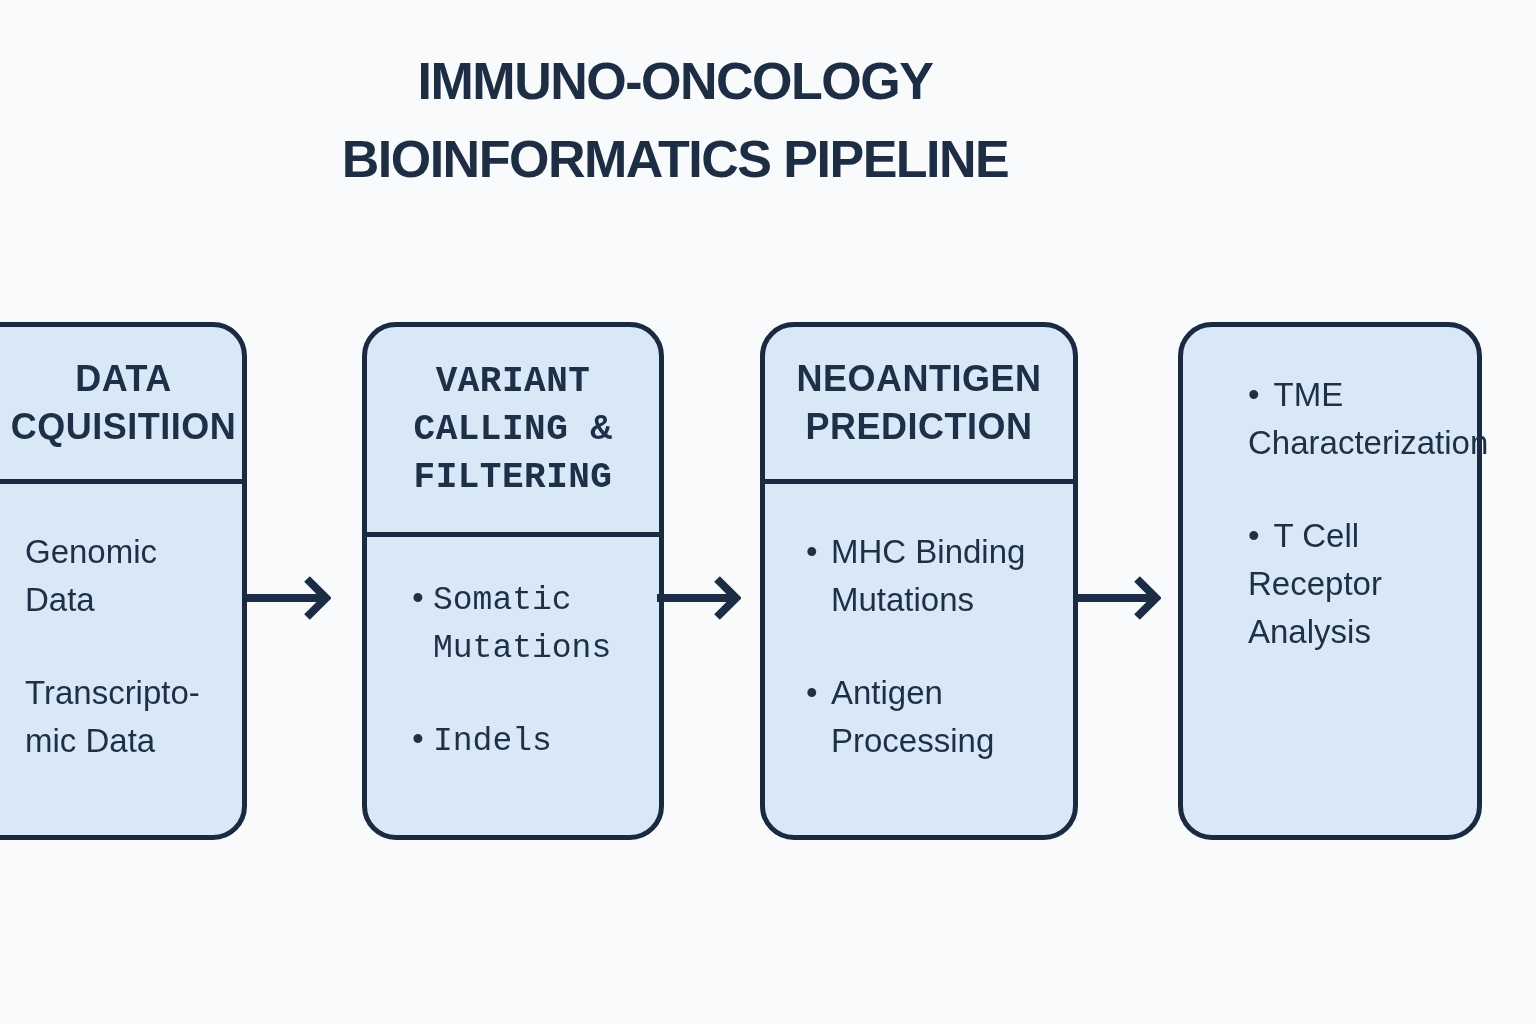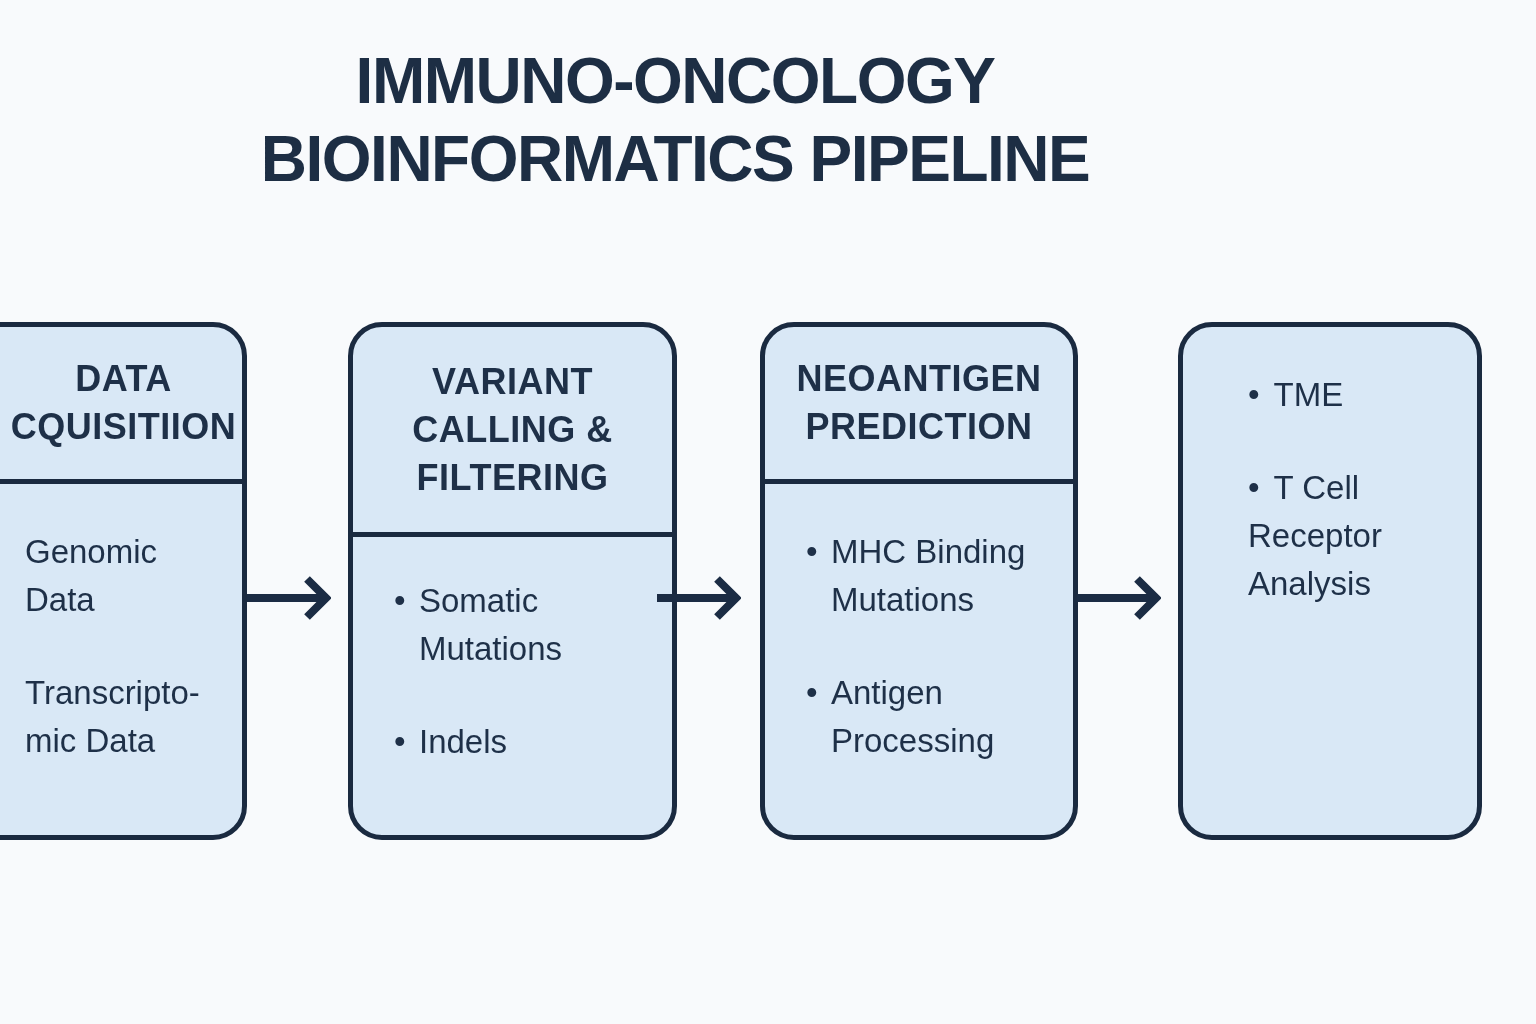--- a/index.html
+++ b/index.html
@@ -8,37 +8,37 @@
     width:1536px;height:1024px;
     background:#f8fafc;
     overflow:hidden;
     font-family:"Liberation Sans", sans-serif;
   }
   .title{
     position:absolute;
     left:0;top:42px;width:1350px;
     margin:0;
     text-align:center;
-    font-size:64px;
+    font-size:52px;
     line-height:78px;
     font-weight:bold;
     letter-spacing:-1.5px;
     color:#1d2e44;
   }
   .box{
     position:absolute;
     top:322px;height:518px;
     background:#d9e8f6;
     border:5px solid #1a2a40;
     border-radius:34px;
     box-sizing:border-box;
     color:#1e3048;
   }
   .b1{left:-78px;width:325px;}
-  .b2{left:348px;width:329px;}
+  .b2{left:362px;width:302px;font-family:Liberation Mono, monospace;}
   .b3{left:760px;width:318px;}
   .b4{left:1178px;width:304px;}
   .box-header{
     display:flex;
     align-items:center;
     justify-content:center;
     text-align:center;
     height:152px;
     border-bottom:5px solid #1a2a40;
     font-weight:bold;
@@ -118,21 +118,21 @@
         <span>NEOANTIGEN<br>PREDICTION</span>
       </header>
     <div class="box-body">
         <div class="item"><span class="bullet">•</span><span>MHC Binding</span><br><span>Mutations</span></div>
         <div class="item"><span class="bullet">•</span><span>Antigen</span><br><span>Processing</span></div>
       </div>
   </section>
 
   <section class="box b4">
     <div class="box-body">
-        <div class="item"><span class="bullet">•</span><span>TME</span><br></div>
+        <div class="item"><span class="bullet">•</span><span>TME</span><br><span>Characterization</span></div>
         <div class="item"><span class="bullet">•</span><span>T Cell</span><br><span>Receptor</span><br><span>Analysis</span></div>
       </div>
   </section>
 
   <svg class="arrow a1" viewBox="0 0 84 60">
     <line x1="0" y1="30" x2="78" y2="30"></line>
     <polyline points="60,11 79,30 60,49"></polyline>
   </svg>
   <svg class="arrow a2" viewBox="0 0 84 60">
     <line x1="0" y1="30" x2="78" y2="30"></line>

